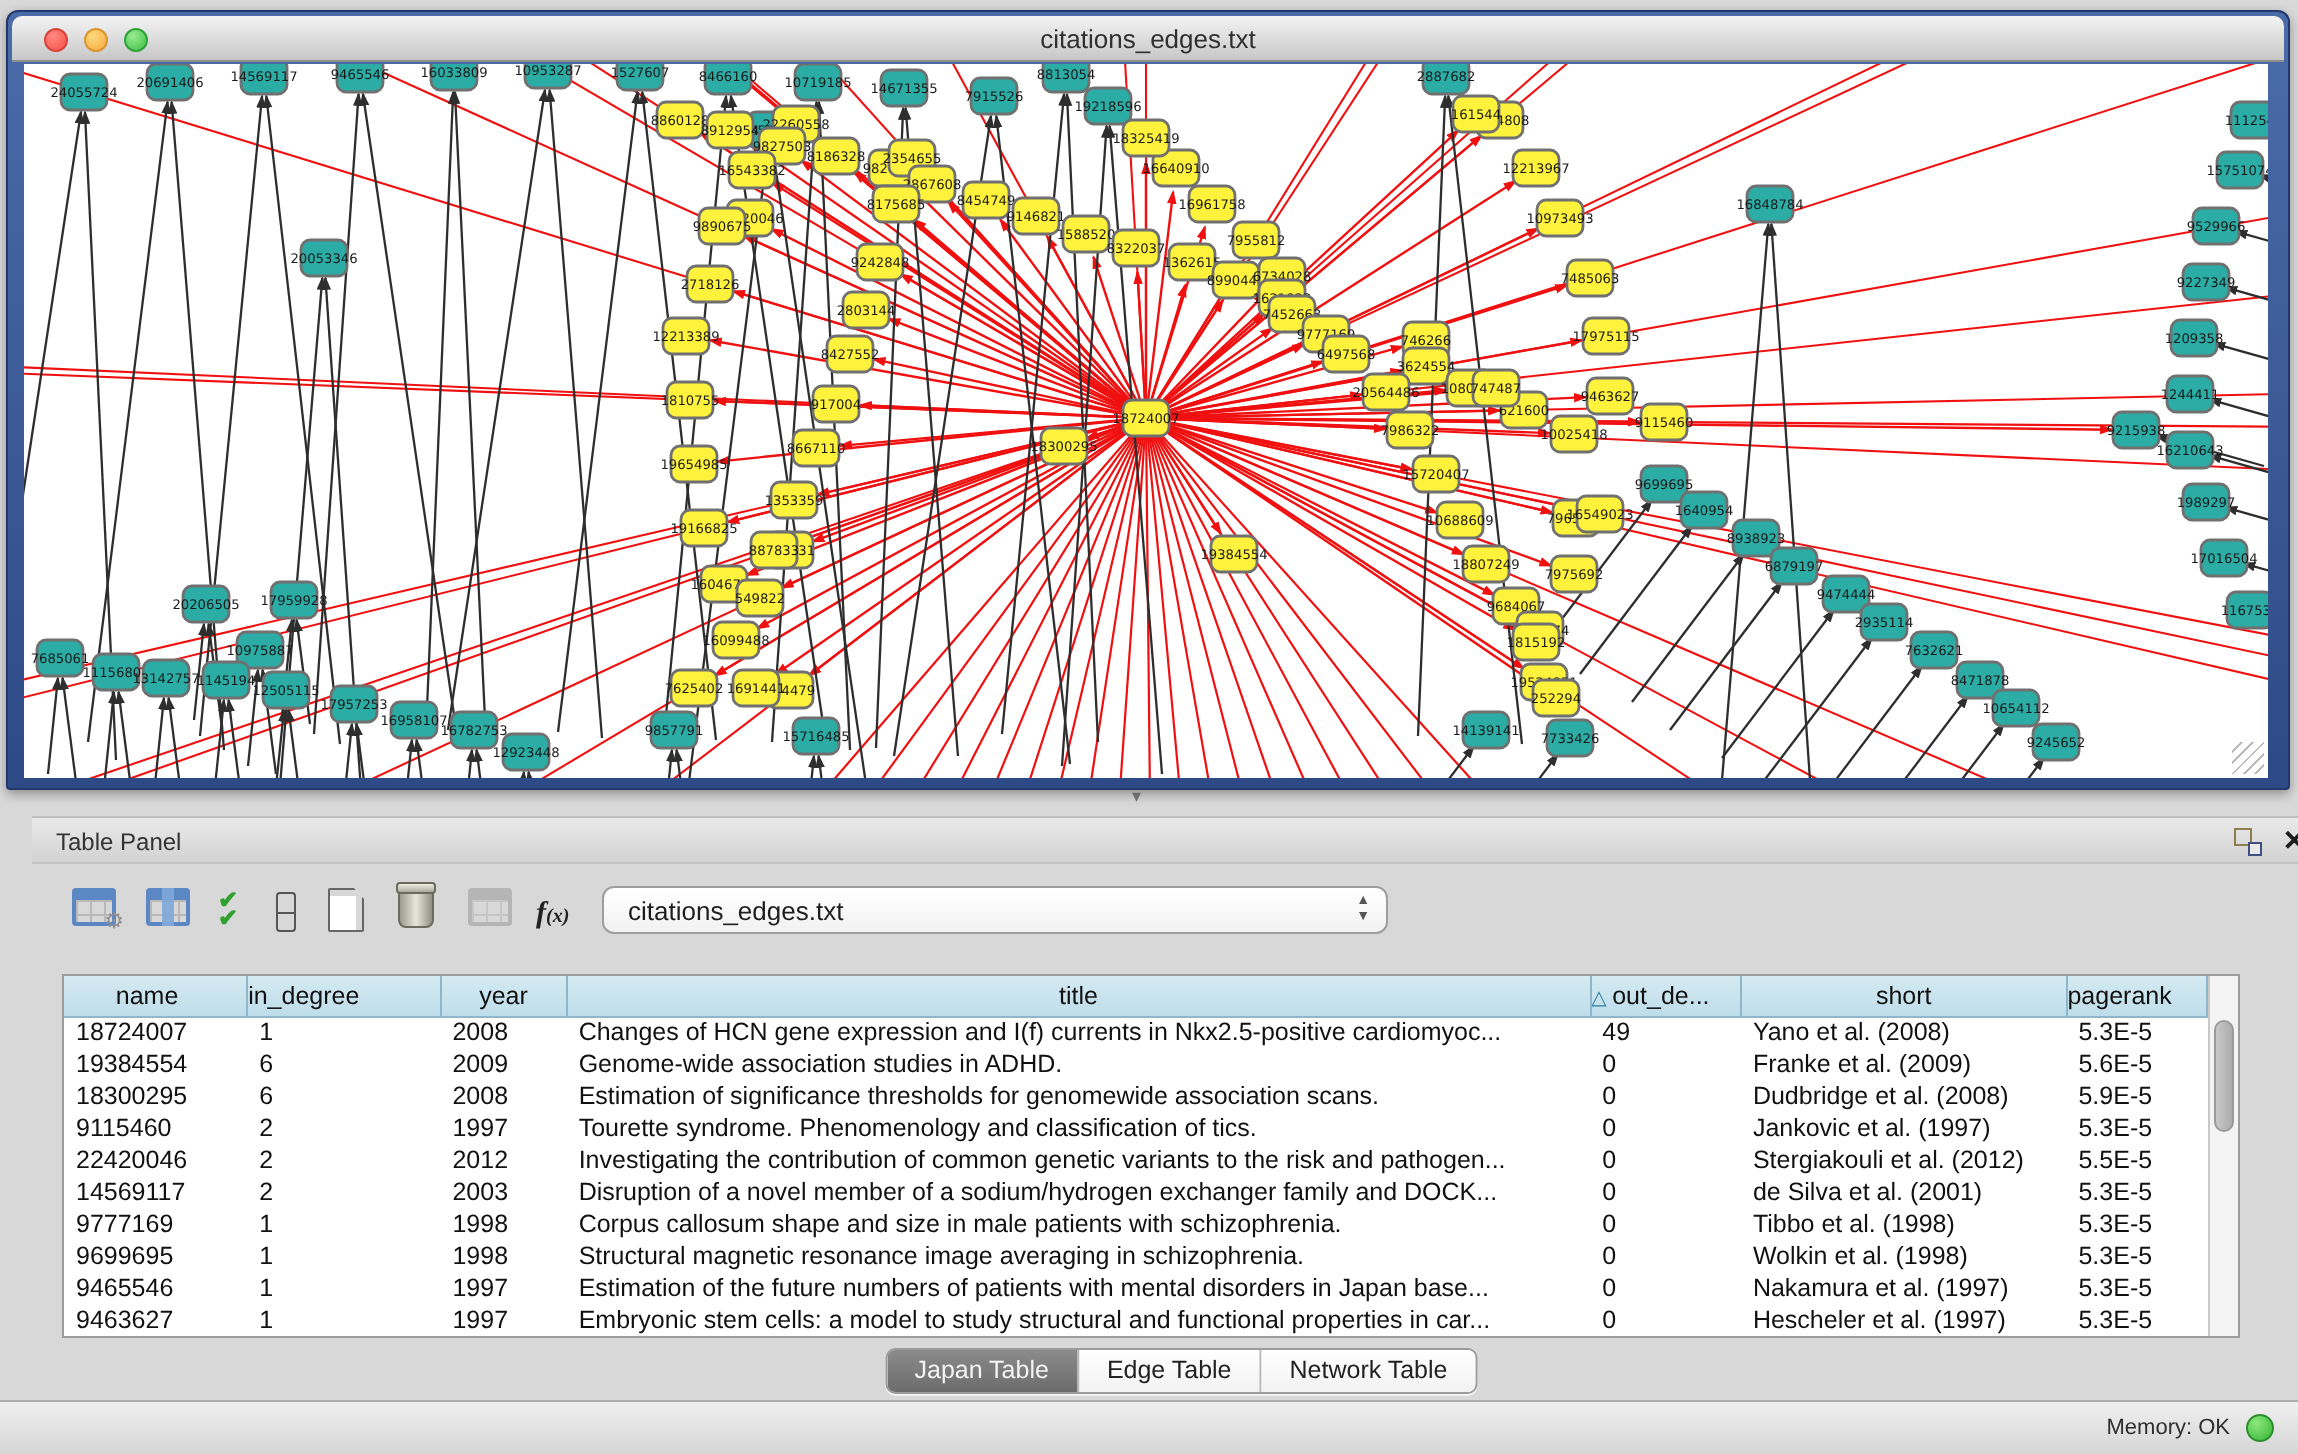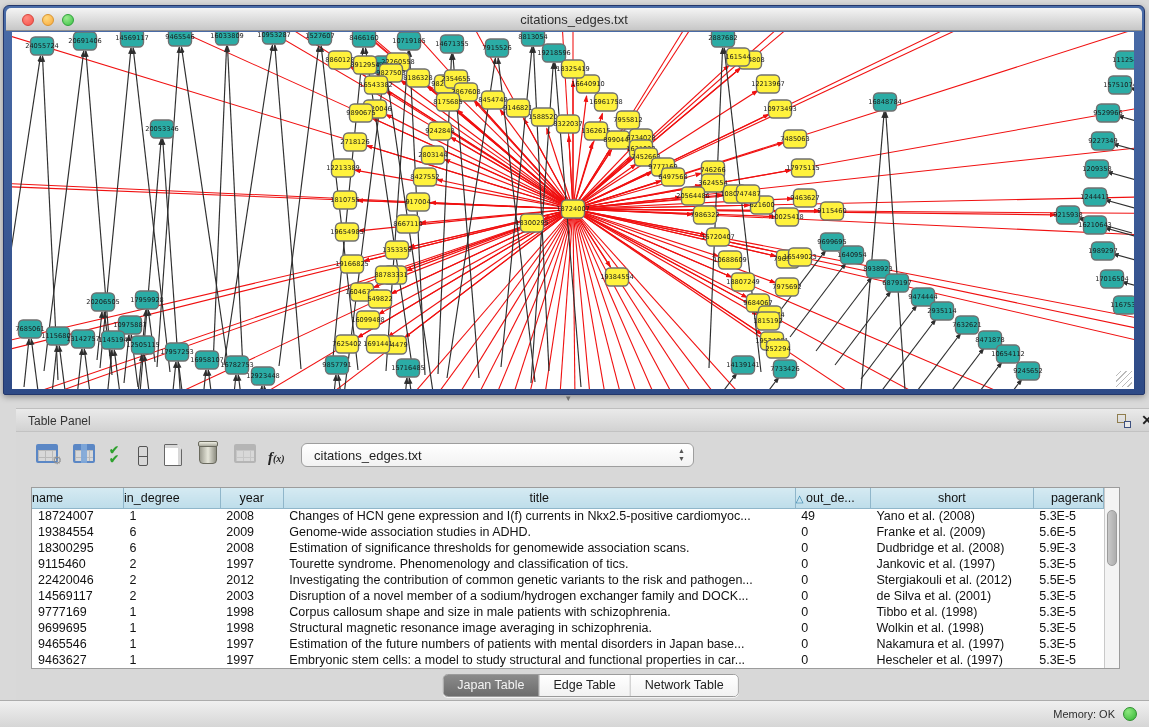--- a/index.html
+++ b/index.html
@@ -911,27 +911,27 @@
     <div id="net-select">
       <span class="val">citations_edges.txt</span>
       <span class="stepper">▲<br>▼</span>
     </div>
   </div>
 
   <div id="table-wrap">
     <table id="tbl">
       <thead>
           <tr id="hdr-row">
-            <th style="width: 90px; text-align: left; padding-right: 8px;">name</th>
+            <th style="width: 90px; text-align: center; padding-right: 8px;">name</th>
             <th style="width: 95px; text-align: left;">in_degree</th>
             <th style="width: 62px; text-align: center;">year</th>
             <th style="width: 503px; text-align: center;">title</th>
             <th style="width: 74px; text-align: left;"><span class="sort-tri">△ </span>out_de...</th>
             <th style="width: 160px; text-align: center;">short</th>
-            <th style="width: 69px; text-align: right;">pagerank</th>
+            <th style="width: 69px; text-align: left;">pagerank</th>
           </tr>
         </thead>
       <tbody id="tbl-body">
           <tr>
             <td>18724007</td>
             <td>1</td>
             <td>2008</td>
             <td>Changes of HCN gene expression and I(f) currents in Nkx2.5-positive cardiomyoc...</td>
             <td>49</td>
             <td>Yano et al. (2008)</td>
@@ -946,21 +946,21 @@
             <td>Franke et al. (2009)</td>
             <td>5.6E-5</td>
           </tr>
           <tr>
             <td>18300295</td>
             <td>6</td>
             <td>2008</td>
             <td>Estimation of significance thresholds for genomewide association scans.</td>
             <td>0</td>
             <td>Dudbridge et al. (2008)</td>
-            <td>5.9E-3</td>
+            <td>5.9E-5</td>
           </tr>
           <tr>
             <td>9115460</td>
             <td>2</td>
             <td>1997</td>
             <td>Tourette syndrome. Phenomenology and classification of tics.</td>
             <td>0</td>
             <td>Jankovic et al. (1997)</td>
             <td>5.3E-5</td>
           </tr>

